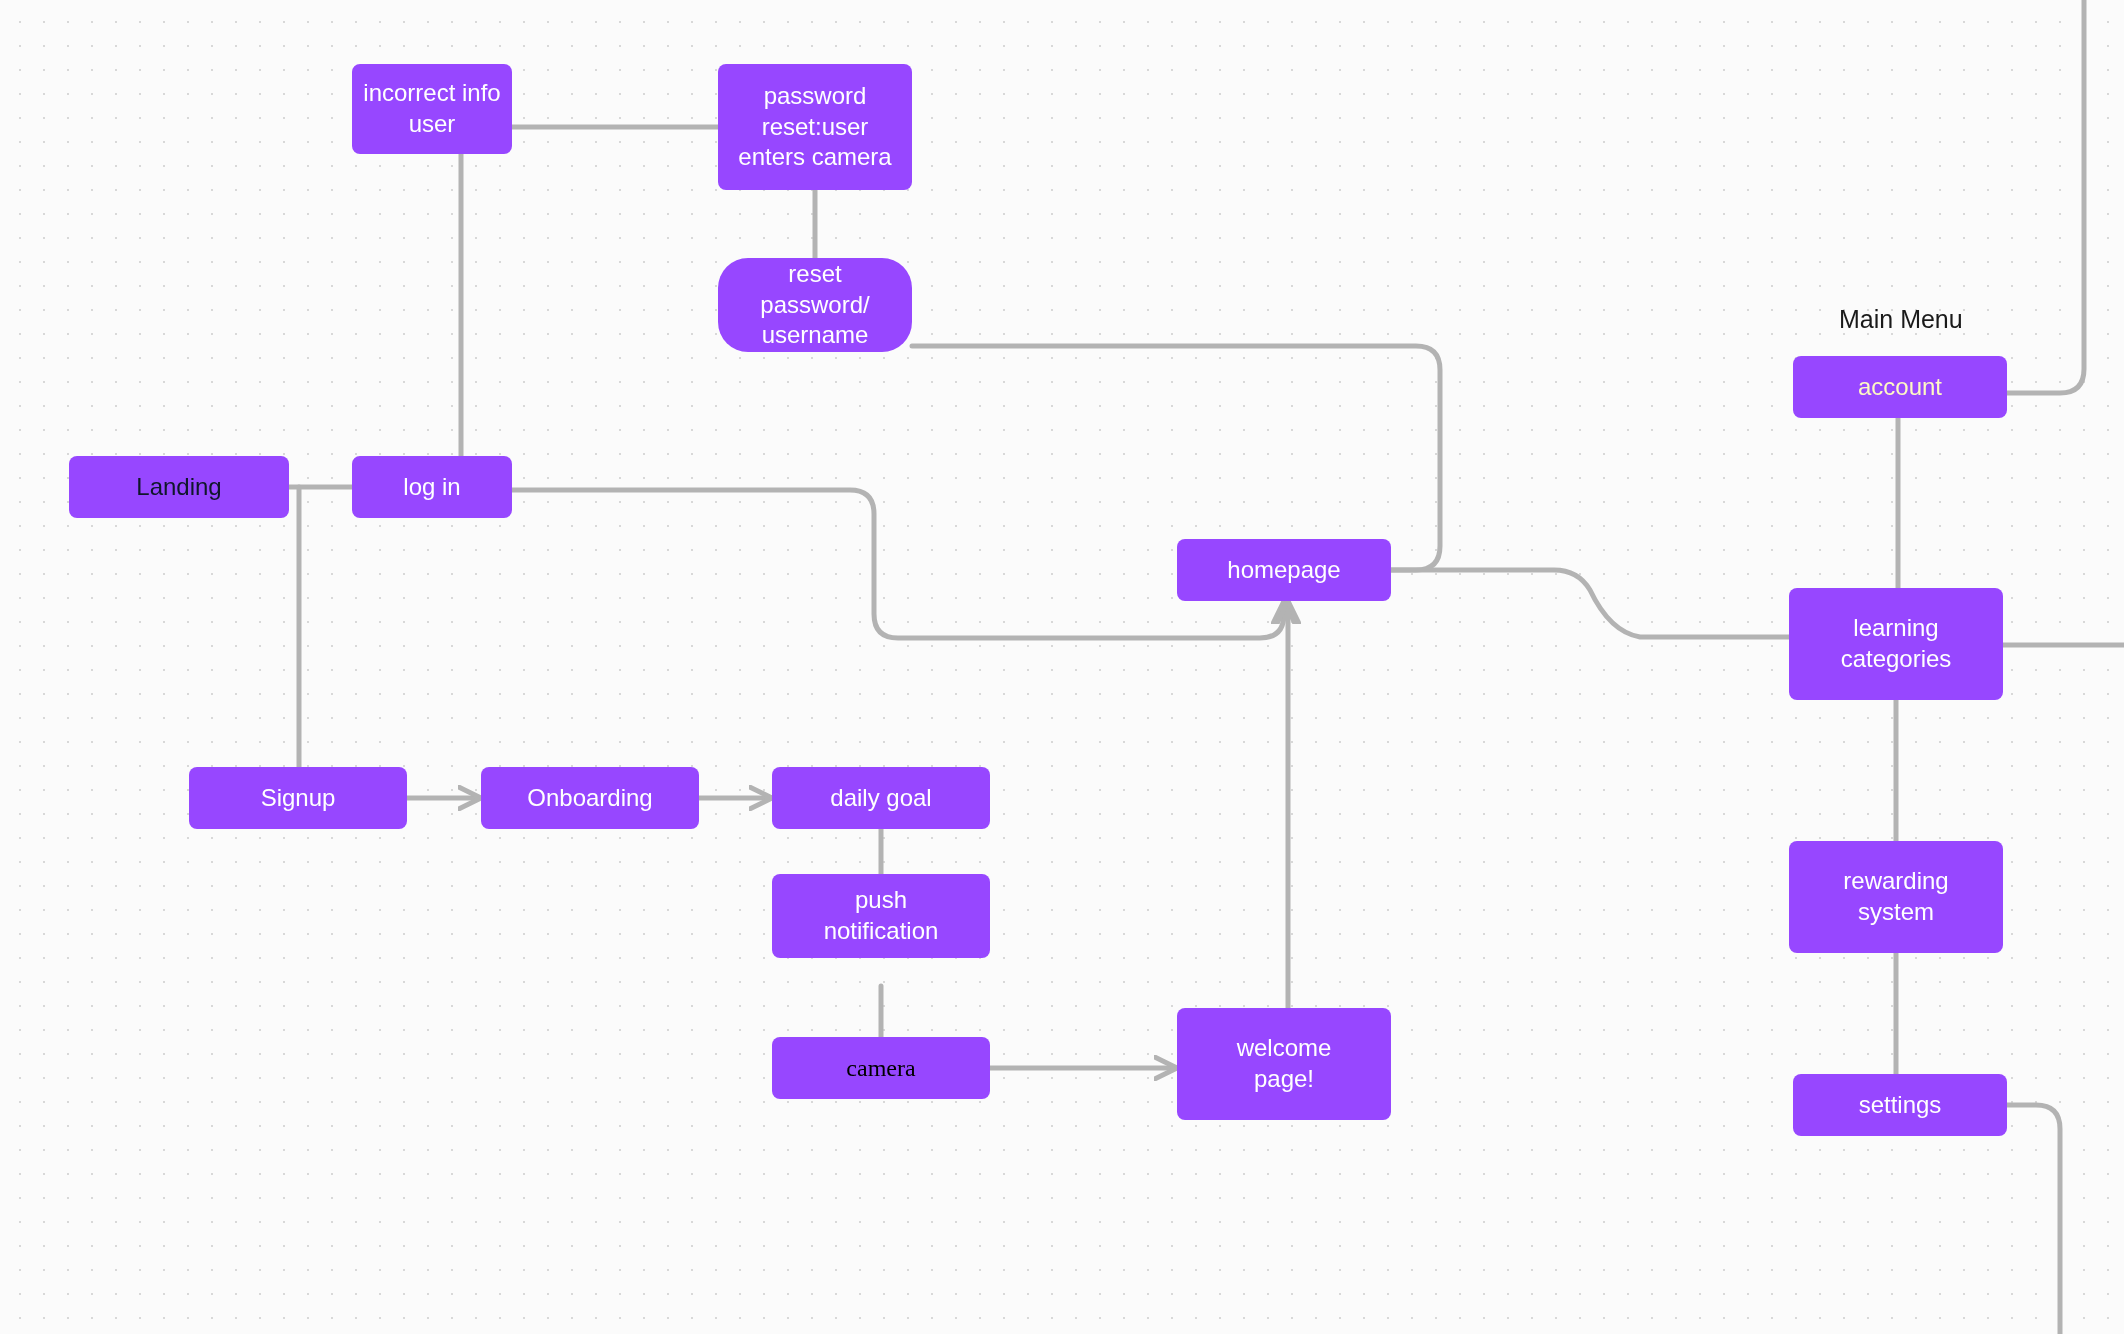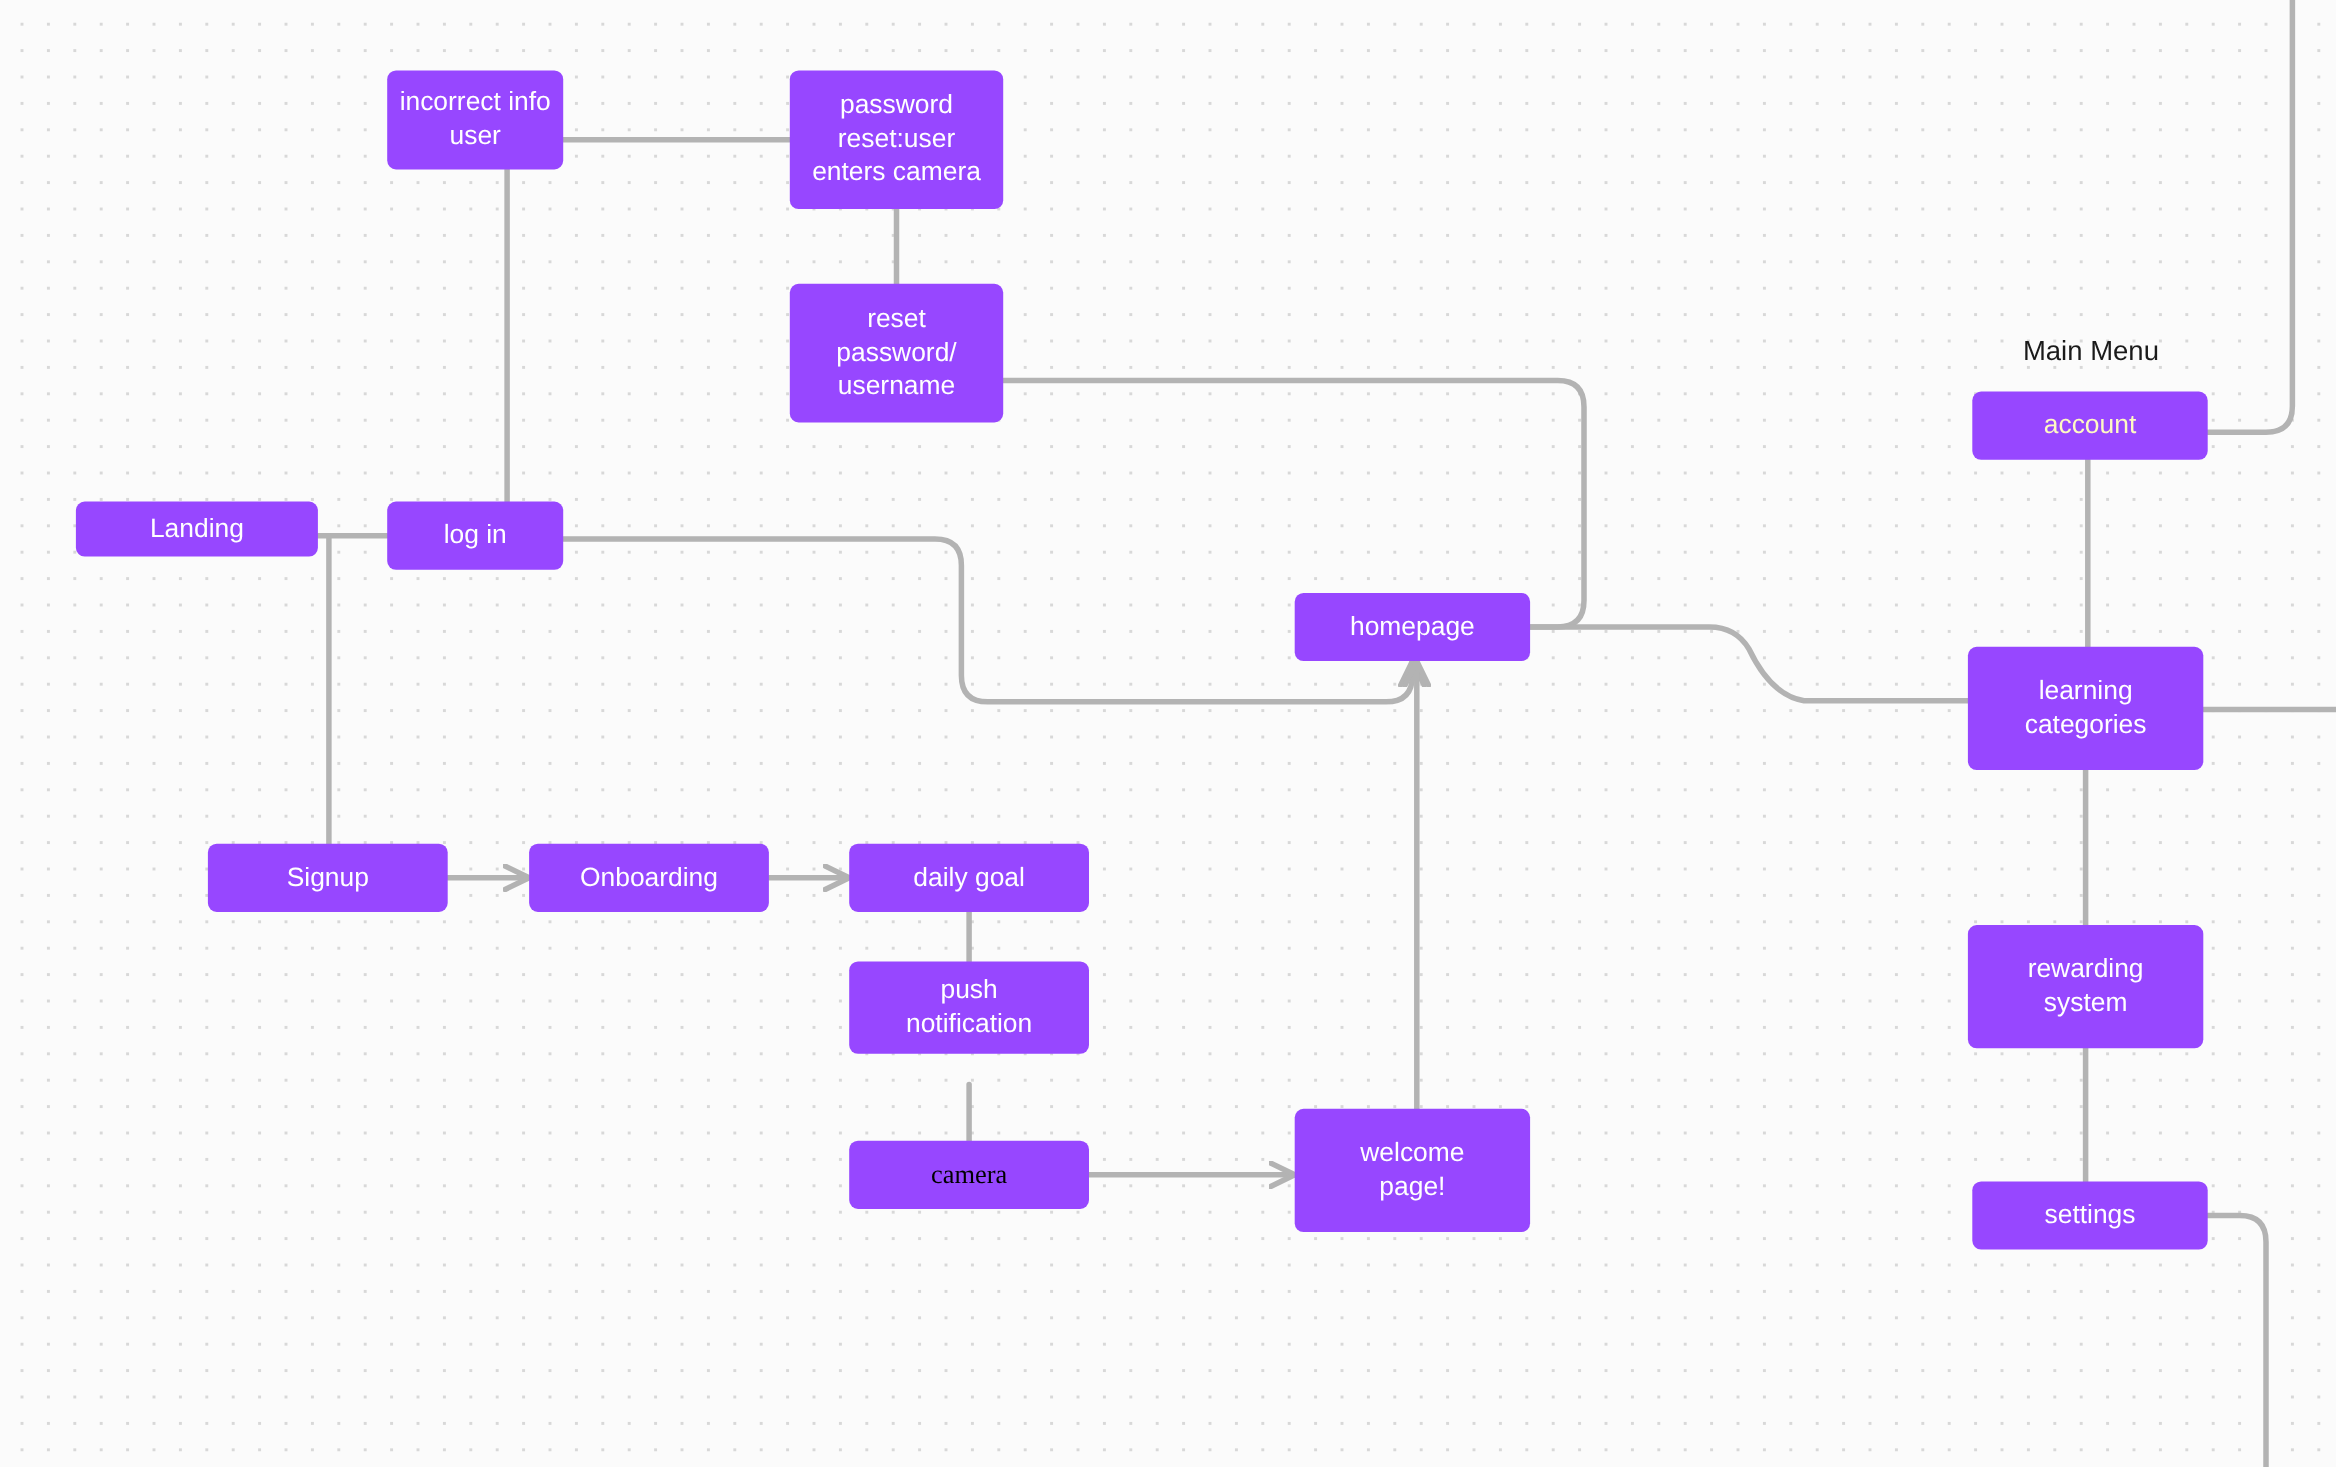--- a/index.html
+++ b/index.html
@@ -89,24 +89,24 @@
         <path d="M 1896 953 L 1896 1074" fill="none" stroke="#b3b3b3" stroke-width="5" stroke-linecap="round" stroke-linejoin="round"></path>
         <path d="M 2007 1105 L 2036 1105 Q 2060 1105 2060 1129 L 2060 1344" fill="none" stroke="#b3b3b3" stroke-width="5" stroke-linecap="round" stroke-linejoin="round"></path>
       </g>
   </svg>
   <div id="nodes-layer">
       <div class="node" style="left: 352px; top: 64px; width: 160px; height: 90px; font-size: 24px; background: rgb(151, 71, 255); color: rgb(255, 255, 255);"><span class="node-label">incorrect info
 user</span></div>
       <div class="node" style="left: 718px; top: 64px; width: 194px; height: 126px; font-size: 24px; background: rgb(151, 71, 255); color: rgb(255, 255, 255);"><span class="node-label">password
 reset:user
 enters camera</span></div>
-      <div class="node" style="left: 718px; top: 258px; width: 194px; height: 126px; font-size: 24px; background: rgb(151, 71, 255); color: rgb(255, 255, 255);"><span class="node-label">reset
+      <div class="node" style="left: 718px; top: 258px; width: 194px; height: 94px; font-size: 24px; background: rgb(151, 71, 255); color: rgb(255, 255, 255); border-radius: 30px;"><span class="node-label">reset
 password/
 username</span></div>
-      <div class="node" style="left: 69px; top: 456px; width: 220px; height: 50px; font-size: 24px; background: rgb(151, 71, 255); color: #ffffff;"><span class="node-label">Landing</span></div>
+      <div class="node" style="left: 69px; top: 456px; width: 220px; height: 62px; font-size: 24px; background: rgb(151, 71, 255); color: #0f172a;"><span class="node-label">Landing</span></div>
       <div class="node" style="left: 352px; top: 456px; width: 160px; height: 62px; font-size: 24px; background: rgb(151, 71, 255); color: rgb(255, 255, 255);"><span class="node-label">log in</span></div>
       <div class="node" style="left: 1177px; top: 539px; width: 214px; height: 62px; font-size: 24px; background: rgb(151, 71, 255); color: rgb(255, 255, 255);"><span class="node-label">homepage</span></div>
       <div class="node" style="left: 189px; top: 767px; width: 218px; height: 62px; font-size: 24px; background: rgb(151, 71, 255); color: rgb(255, 255, 255);"><span class="node-label">Signup</span></div>
       <div class="node" style="left: 481px; top: 767px; width: 218px; height: 62px; font-size: 24px; background: rgb(151, 71, 255); color: rgb(255, 255, 255); text-align: center;"><span class="node-label">Onboarding</span></div>
       <div class="node" style="left: 772px; top: 767px; width: 218px; height: 62px; font-size: 24px; background: rgb(151, 71, 255); color: rgb(255, 255, 255);"><span class="node-label">daily goal</span></div>
       <div class="node" style="left: 772px; top: 874px; width: 218px; height: 84px; font-size: 24px; background: rgb(151, 71, 255); color: rgb(255, 255, 255);"><span class="node-label">push
 notification</span></div>
       <div class="node" style="left: 772px; top: 1037px; width: 218px; height: 62px; font-size: 24px; background: rgb(151, 71, 255); color: #000000; font-family: Liberation Serif, serif;"><span class="node-label">camera</span></div>
       <div class="node" style="left: 1177px; top: 1008px; width: 214px; height: 112px; font-size: 24px; background: rgb(151, 71, 255); color: rgb(255, 255, 255);"><span class="node-label">welcome
 page!</span></div>

